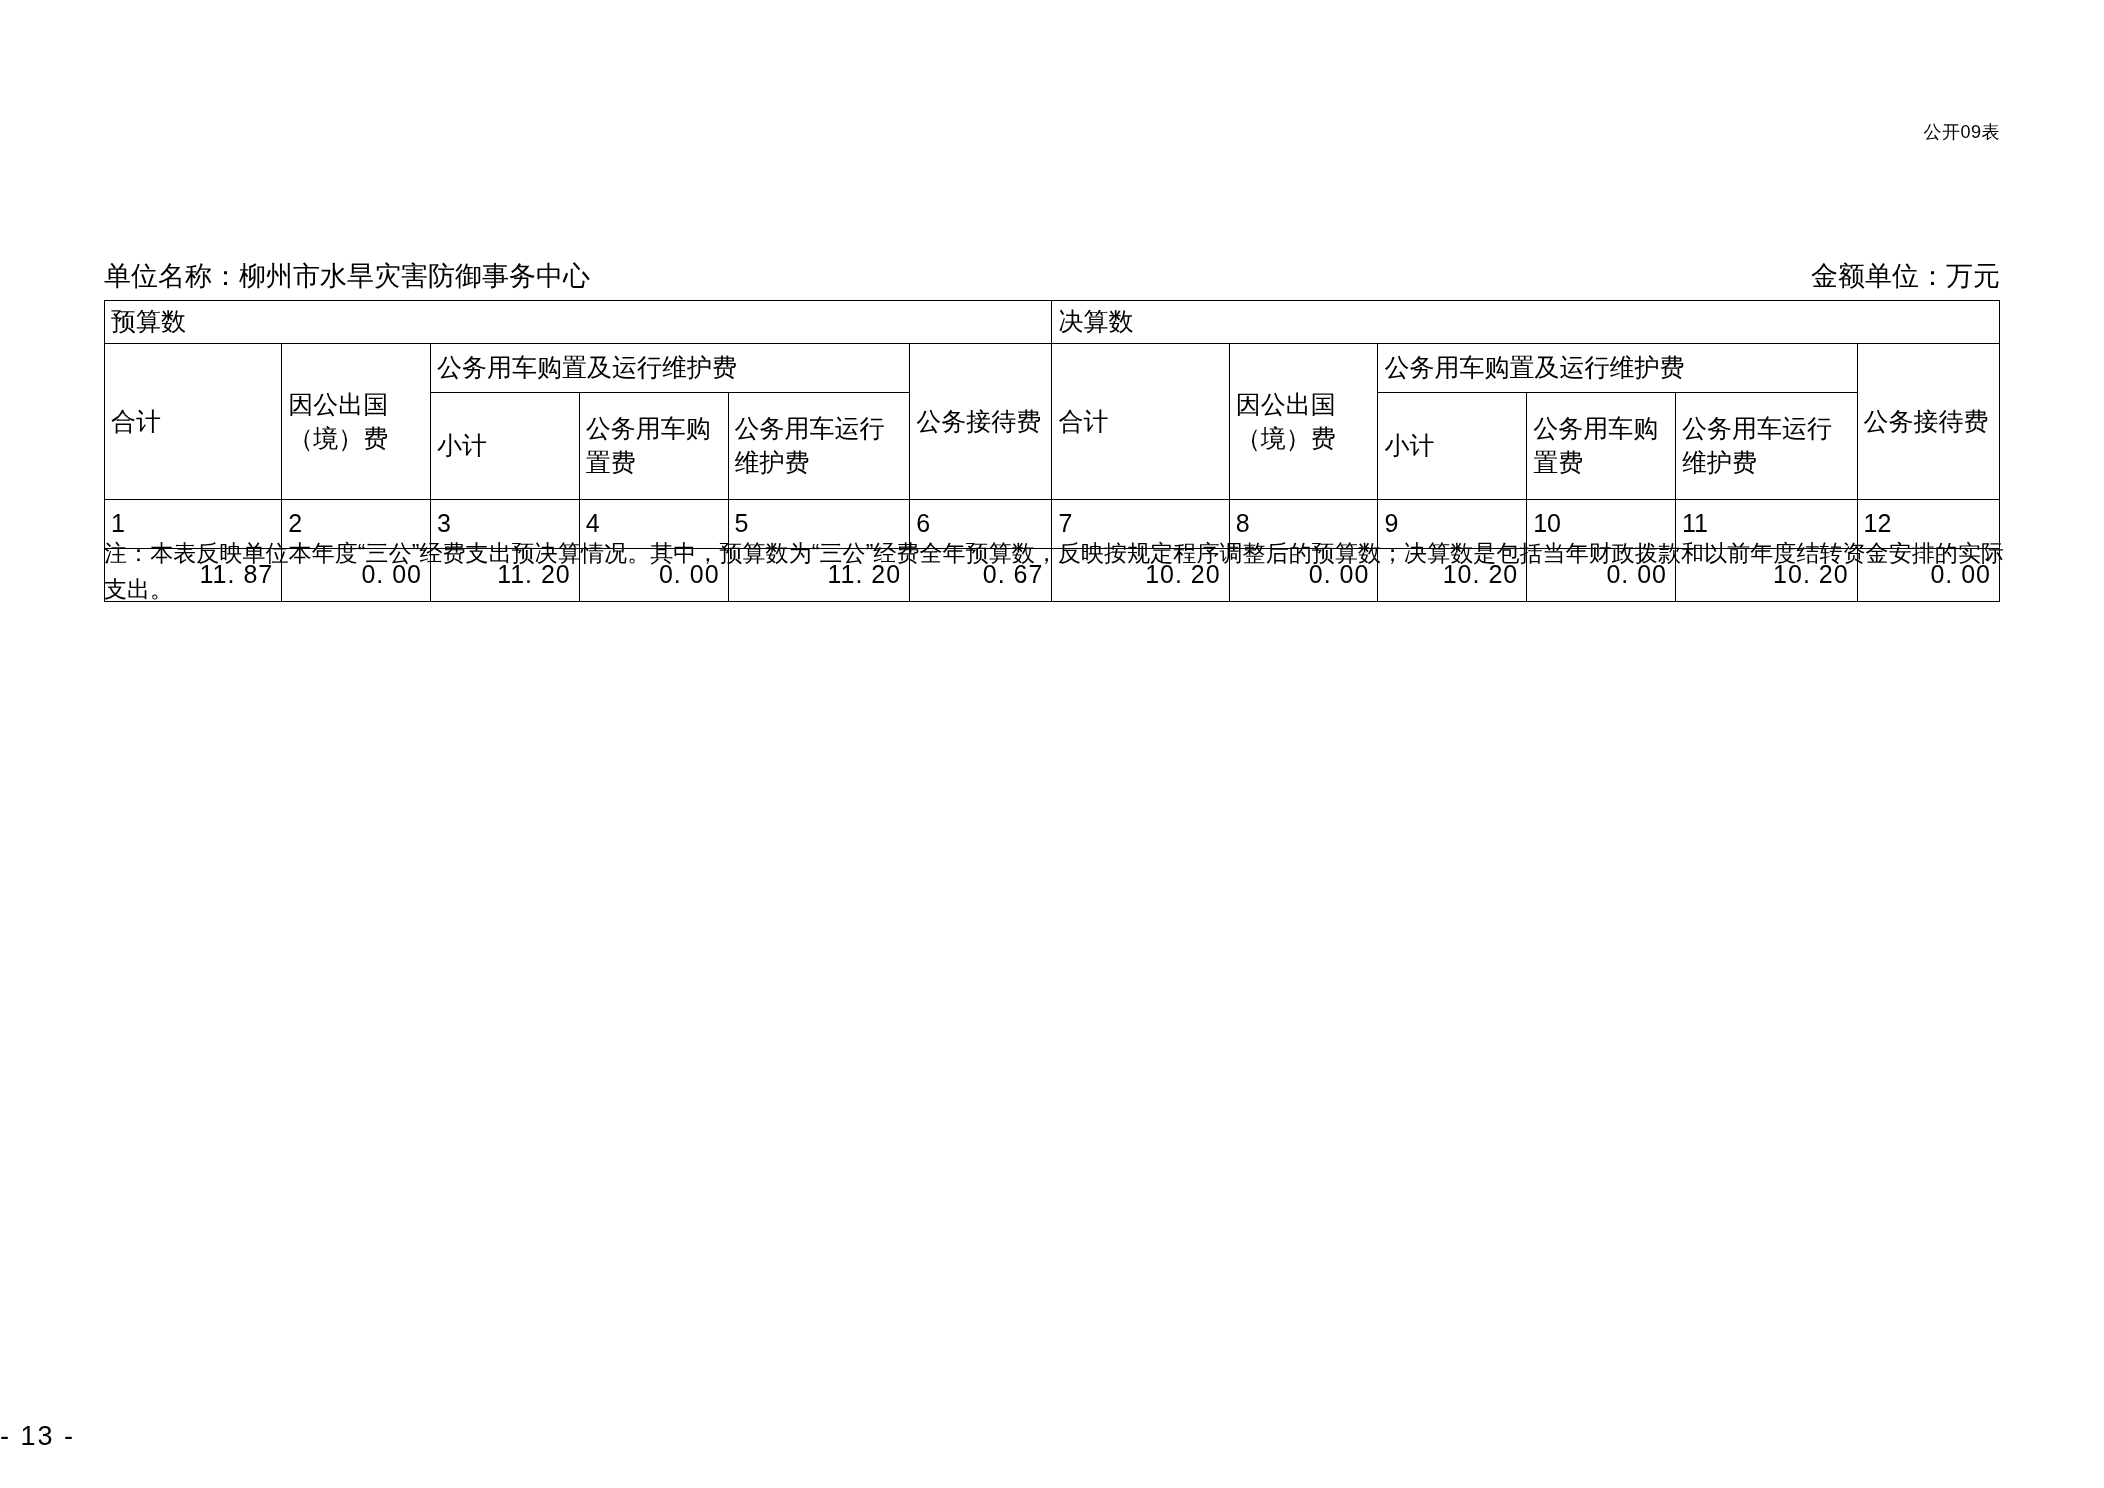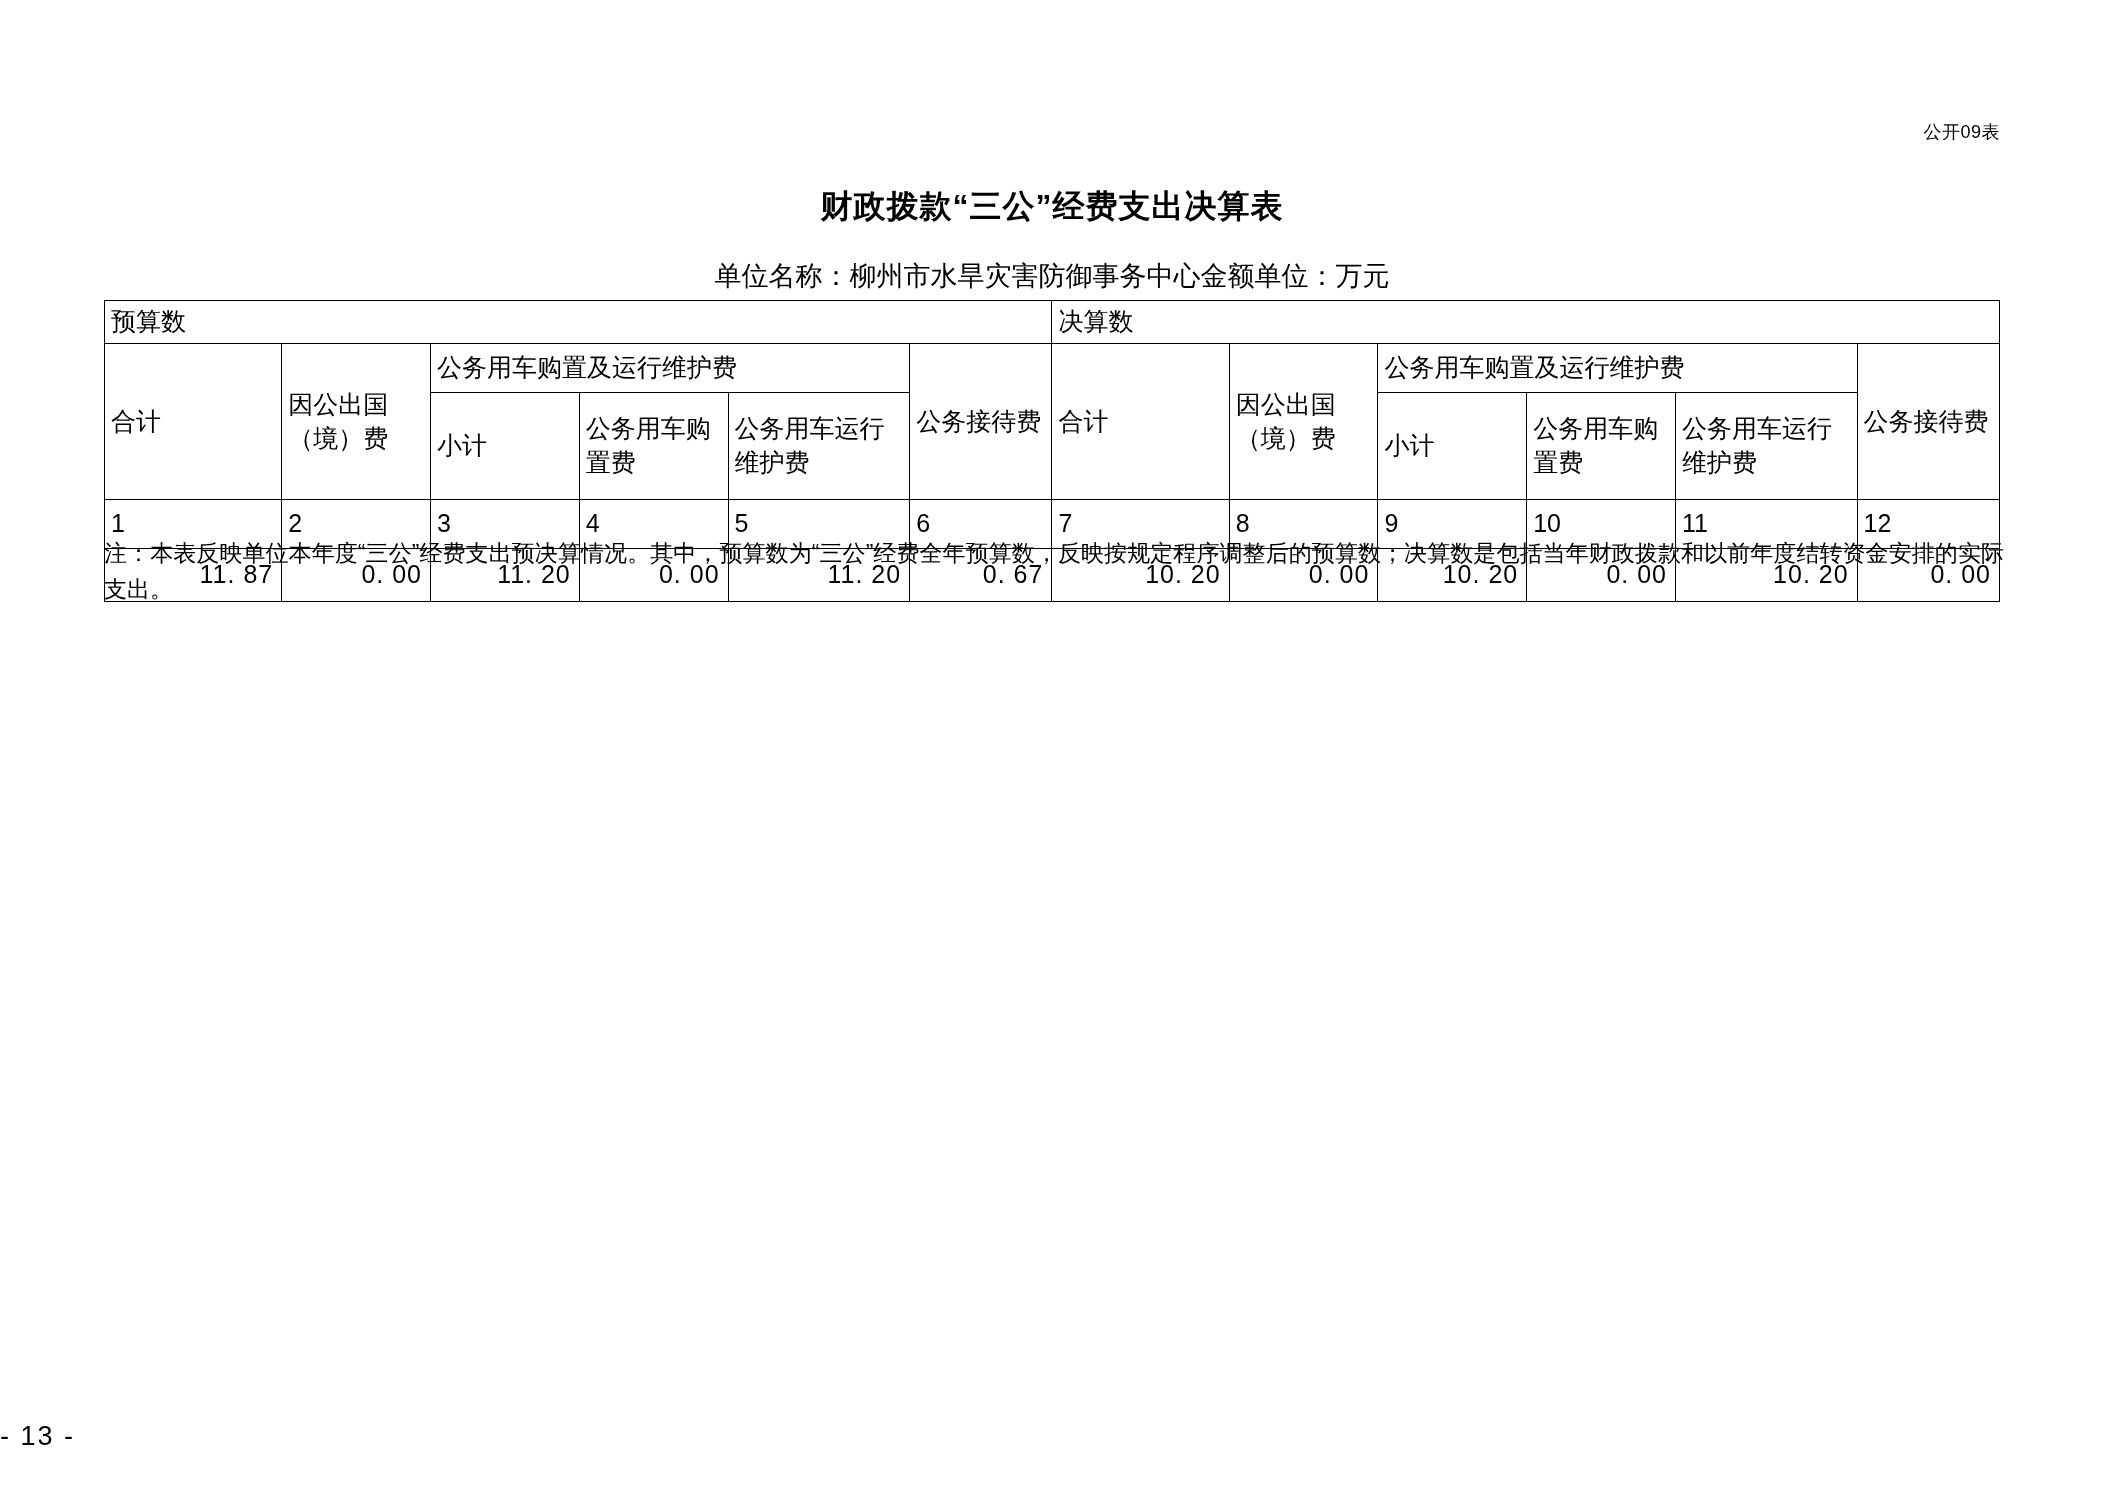--- a/index.html
+++ b/index.html
@@ -38,21 +38,21 @@
     font-size: 32px;
     font-weight: bold;
     letter-spacing: 1px;
   }
   .meta-row {
     position: absolute;
     top: 258px;
     left: 104px;
     width: 1896px;
     display: flex;
-    justify-content: center;
+    justify-content: space-between;
     align-items: baseline;
     font-size: 27px;
   }
   .meta-left {
     white-space: nowrap;
   }
   .meta-right {
     white-space: nowrap;
   }
   table.main {
@@ -110,21 +110,20 @@
     letter-spacing: 2px;
   }
 </style>
 </head>
 <body>
 
 <div class="page">
 
   <div class="form-code">公开09表</div>
 
-  <div class="doc-title">财政拨款“三公”经费支出决算表</div>
 
   <div class="meta-row">
     <div class="meta-left">单位名称：柳州市水旱灾害防御事务中心</div>
     <div class="meta-right">金额单位：万元</div>
   </div>
 
   <table class="main">
     <colgroup>
       <col style="width:162px">
       <col style="width:136px">

